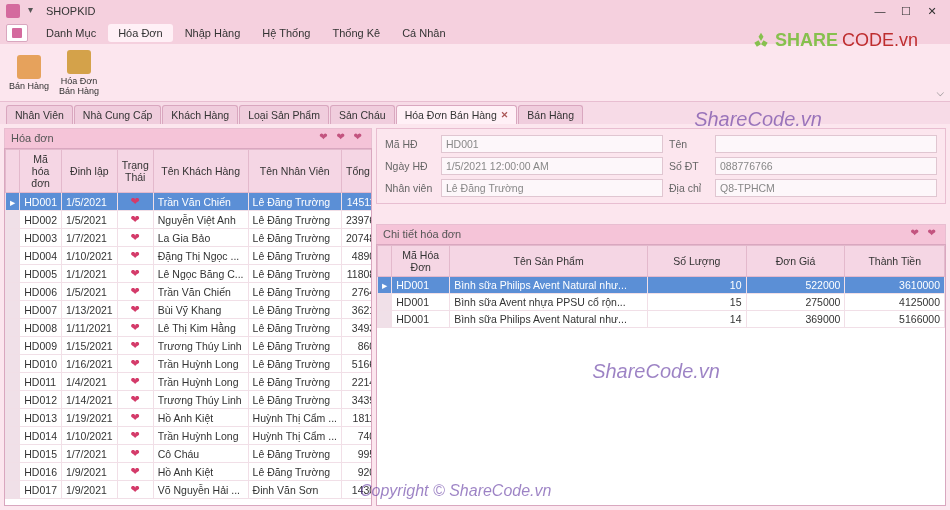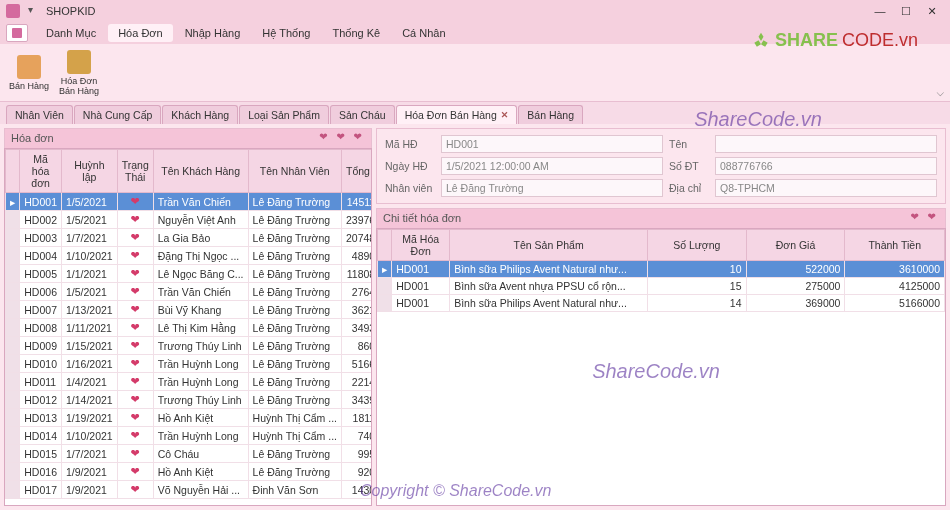--- a/index.html
+++ b/index.html
@@ -23,21 +23,21 @@
   .ribbon .collapse { position:absolute; right:6px; bottom:2px; font-size:10px; color:#888; cursor:pointer; }
 
   .tabstrip { height:22px; background:#f7dbe7; display:flex; align-items:flex-end; padding:0 6px; gap:1px; }
   .tabstrip .tab { padding:3px 8px; background:#f0cddd; border:1px solid #d9a7bf; border-bottom:none; border-radius:3px 3px 0 0; font-size:10.5px; cursor:pointer; display:flex; align-items:center; gap:4px; }
   .tabstrip .tab.active { background:#fff0f6; }
   .tabstrip .tab .close { color:#a55; font-weight:bold; font-size:9px; }
 
   .workspace { position:absolute; top:124px; bottom:0; left:0; right:0; background:#fce6ee; padding:4px; }
   .split { display:flex; height:100%; gap:4px; }
   .left-pane { width:368px; display:flex; flex-direction:column; }
-  .right-pane { flex:1; display:flex; flex-direction:column; gap:4px; }
+  .right-pane { flex:1; display:flex; flex-direction:column; gap:20px; }
 
   .panel-head { height:20px; background:#f5c4d8; color:#555; font-size:11px; padding:3px 6px; border:1px solid #e8bed1; border-bottom:none; position:relative; }
   .panel-head .hearts { position:absolute; right:6px; top:2px; font-size:10px; color:#c3547f; letter-spacing:3px; }
   .grid { flex:1; background:#fff; border:1px solid #d9a7bf; overflow:auto; font-size:10.5px; }
   .grid table { width:100%; border-collapse:collapse; }
   .grid th { background:#f5d6e4; border:1px solid #e3b9cc; padding:3px 4px; text-align:center; font-weight:normal; color:#333; position:sticky; top:0; }
   .grid td { border:1px solid #f1dfe7; padding:2px 4px; white-space:nowrap; overflow:hidden; }
   .grid tr.sel td { background:#5b8fd6; color:#fff; }
   .grid td.num { text-align:right; }
   .grid .cmdcell { text-align:center; }
@@ -132,21 +132,21 @@
       <div class="panel-head">
         <span>Hóa đơn</span>
         <span class="hearts">❤ ❤ ❤</span>
       </div>
       <div class="grid">
         <table>
           <thead>
               <tr>
             <th class="rowmark"></th>
             <th class="col-mahd">Mã hóa đơn</th>
-            <th class="col-ngay">Huỳnh lập</th>
+            <th class="col-ngay">Đinh lập</th>
             <th class="col-tt">Trạng Thái</th>
             <th class="col-kh">Tên Khách Hàng</th>
             <th class="col-nv">Tên Nhân Viên</th>
             <th class="col-tong">Tổng Tiền</th>
           </tr>
             </thead>
           <tbody id="inv-body">
               <tr class="sel">
                 <td class="rowmark">▸</td>
   <td>HD001</td>

